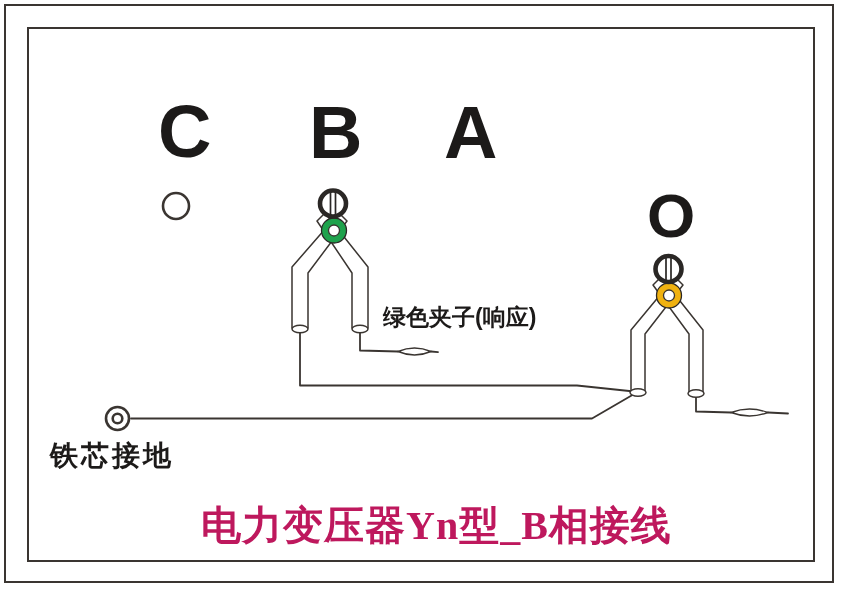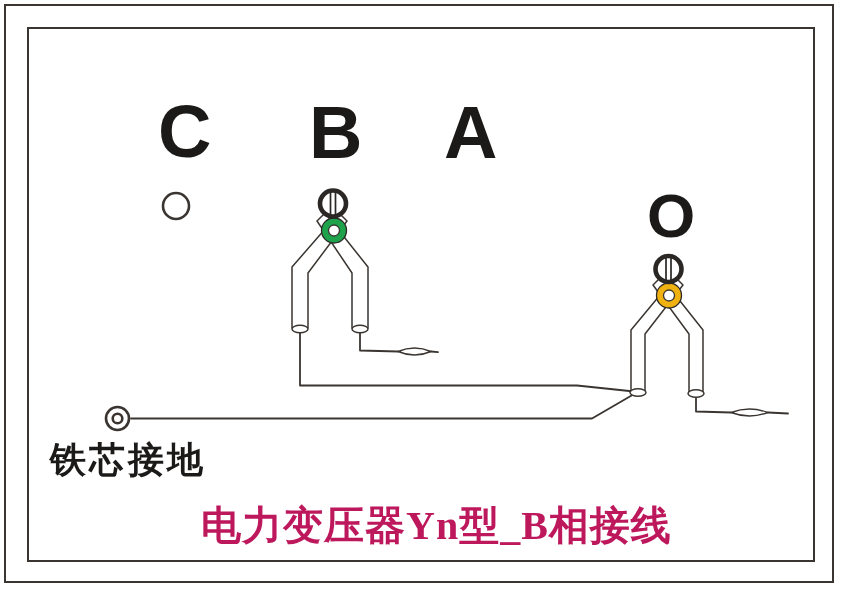--- a/index.html
+++ b/index.html
@@ -17,21 +17,21 @@
   }
   svg.diagram{position:absolute;left:0;top:0;}
   .lbl{position:absolute;line-height:1;white-space:nowrap;}
   .phase{
     font-family:"Liberation Sans",sans-serif;font-weight:700;font-size:74px;color:#1c1a19;
   }
   .phase-o{font-size:62px;}
   .cjk{
     font-family:"Liberation Sans",sans-serif;font-weight:700;font-size:23px;color:#1c1a19;
   }
-  .ground-lbl{font-size:36px;letter-spacing:3px;}
+  .ground-lbl{font-size:28px;letter-spacing:3px;}
   .title{
     font-family:"Liberation Serif",serif;font-weight:700;font-size:40px;color:#be185d;
     letter-spacing:1px;
   }
   .wire{fill:none;stroke:#3a3531;stroke-width:1.8;stroke-linejoin:round;stroke-linecap:round;}
   .leg{fill:#ffffff;stroke:#3a3531;stroke-width:1.5;stroke-linejoin:round;}
   .foot{fill:#ffffff;stroke:#3a3531;stroke-width:1.5;}
   .jaw{fill:#ffffff;stroke:#2a2725;stroke-width:4.6;}
   .slot{fill:none;stroke:#2a2725;stroke-width:1.7;}
   .ringhole{fill:#ffffff;stroke:#3a3531;stroke-width:1.3;}
@@ -85,17 +85,18 @@
       <circle class="jaw" cx="668.5" cy="269" r="13"></circle>
       <path class="slot" d="M666,257.5 L666,281 M671,257.5 L671,281"></path>
     </g>
   </svg>
 
   <div class="lbl phase" style="left:158px;top:95px;">C</div>
   <div class="lbl phase" style="left:309px;top:96px;">B</div>
   <div class="lbl phase" style="left:444px;top:96px;">A</div>
   <div class="lbl phase phase-o" style="left:647px;top:185px;">O</div>
 
+  <div class="lbl cjk" style="left:383px;top:306px;">绿色夹子(响应)</div>
   <div class="lbl cjk ground-lbl" style="left:50px;top:442px;">铁芯接地</div>
 
   <div class="lbl title" style="left:201px;top:506px;">电力变压器Yn型_B相接线</div>
 
 </div>
 
 </body></html>

